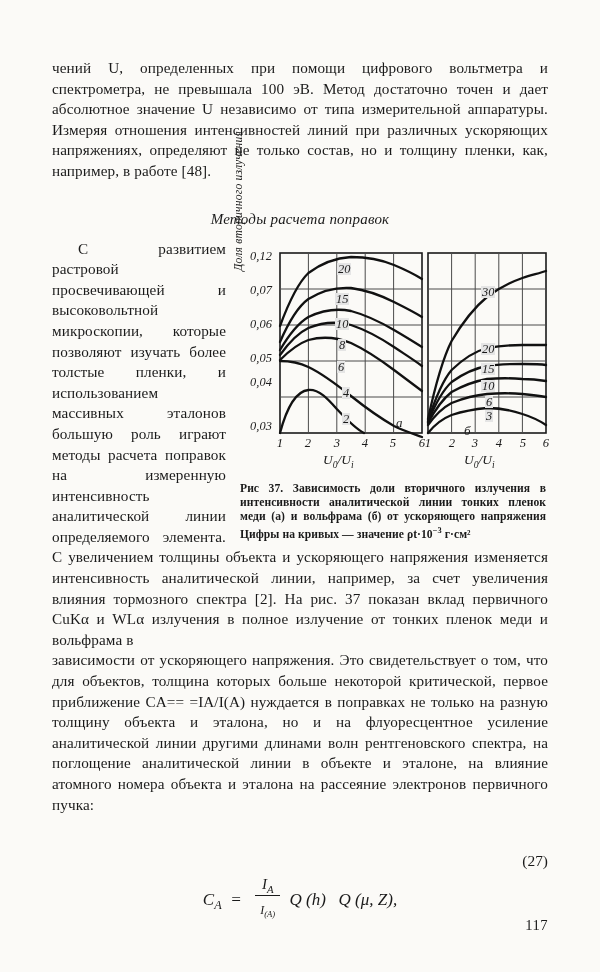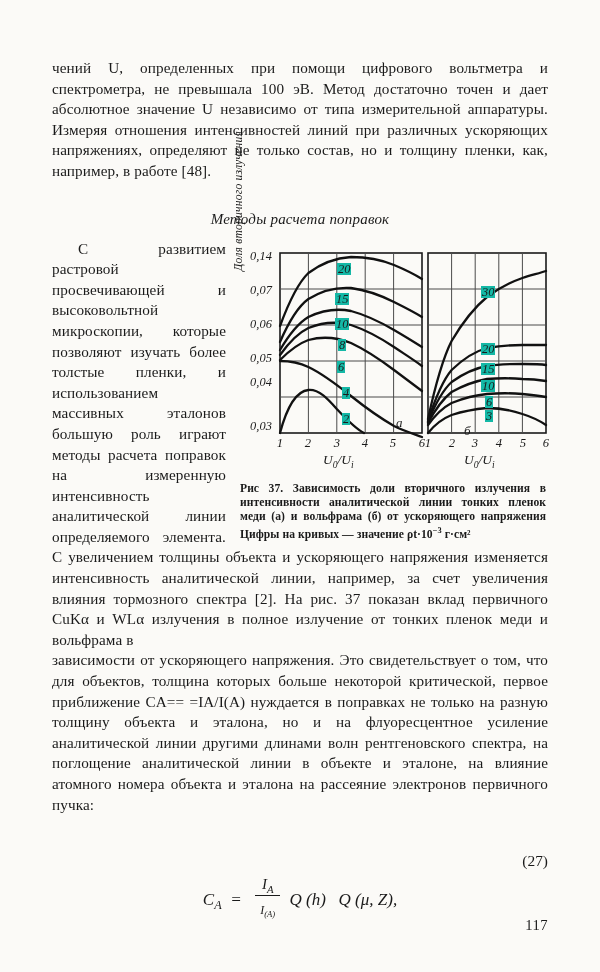--- a/index.html
+++ b/index.html
@@ -98,21 +98,21 @@
   }
   .panel-label{
     position:absolute;
     font-style:italic;
     font-size:13px;
   }
   .curve-label{
     position:absolute;
     font-style:italic;
     font-size:12.4px;
-    background:#14b8a6;
+    background:#e5e5e5;
     padding:0 1px;
     line-height:12px;
   }
   .caption{
     width:306px;
     font-size:11.6px;
     line-height:14.3px;
     text-align:justify;
     margin-top:7px;
     margin-left:4px;
@@ -172,21 +172,21 @@
     </div>
 
     <div class="wrap-section">
 
       <div class="figure-float">
         <div class="figure-box">
           <div class="plots">
 
             <div class="ylabel">Доля вторичного излучения</div>
 
-            <div class="ytick" style="left:-4px;  top:6px;">0,14</div>
+            <div class="ytick" style="left:-4px;  top:6px;">0,12</div>
             <div class="ytick" style="left:-4px;  top:40px;">0,07</div>
             <div class="ytick" style="left:-4px;  top:74px;text-align:right;">0,06</div>
             <div class="ytick" style="left:-4px;  top:108px;">0,05</div>
             <div class="ytick" style="left:-4px;  top:132px;">0,04</div>
             <div class="ytick" style="left:-4px;  top:176px;">0,03</div>
 
             <svg width="146" height="196" viewBox="0 0 146 196" style="position:absolute;left:42px;top:8px;">
 
               <rect x="2" y="2" width="142" height="180" fill="none" stroke="#1a1a1a" stroke-width="1.6"></rect>
 

